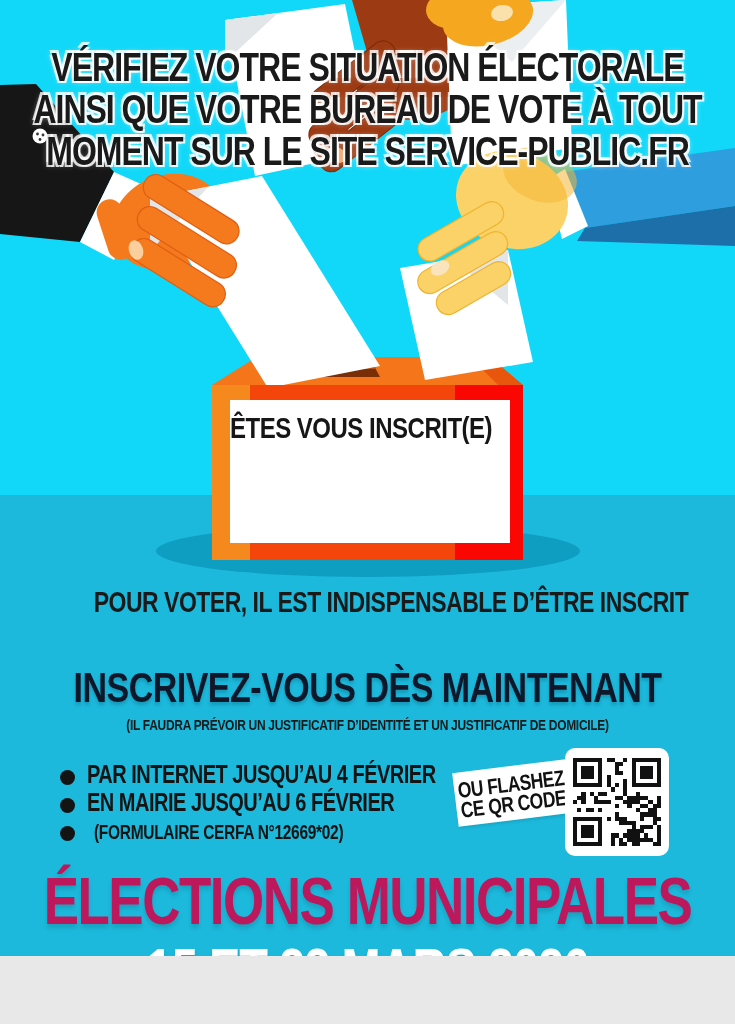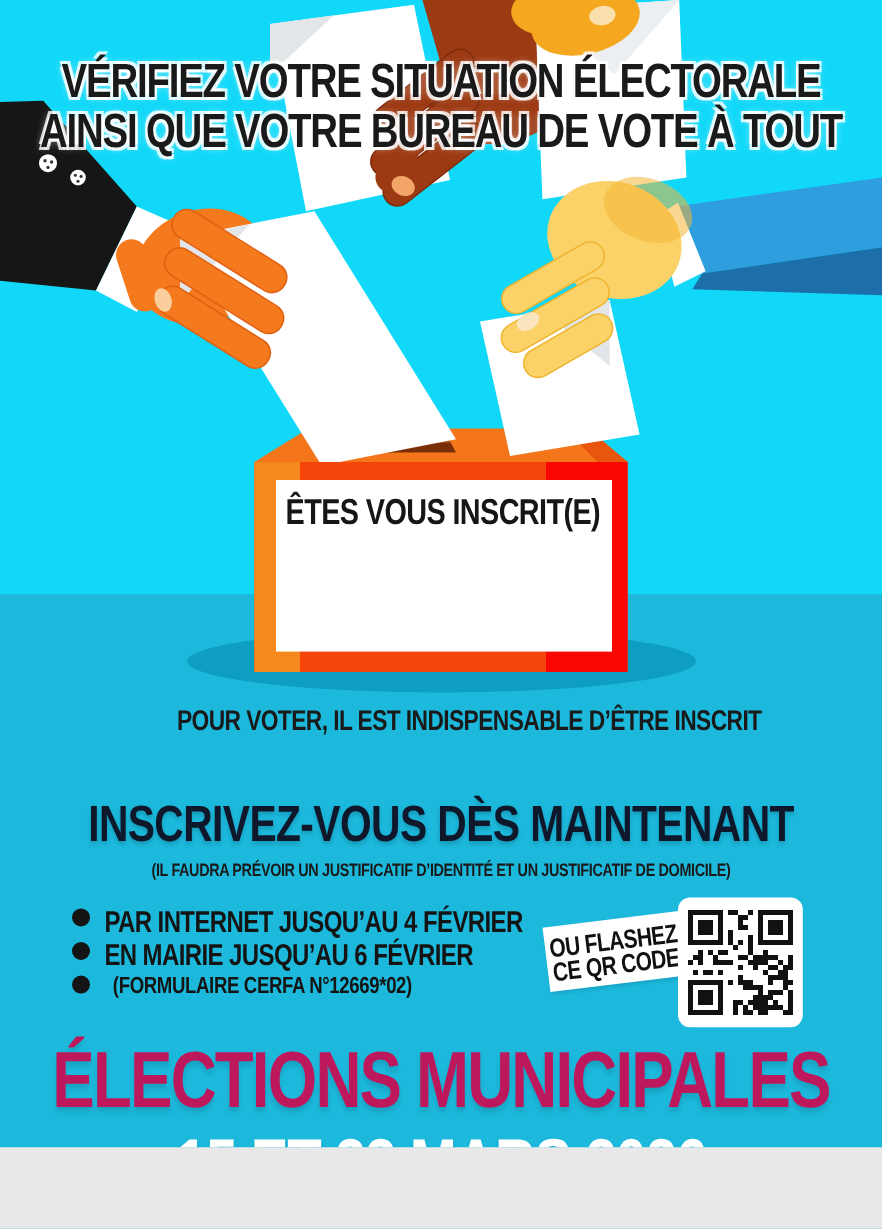--- a/index.html
+++ b/index.html
@@ -10,34 +10,34 @@
   }
   .art{position:absolute;inset:0;width:735px;height:1024px;display:block;}
   .txt{position:absolute;left:0;right:0;text-align:center;color:#1a1a1a;}
   .cond{display:inline-block;transform:scaleY(1.25);transform-origin:50% 30%;white-space:nowrap;}
   
   .headline{top:44px;}
   .headline .hl{height:42px;line-height:42px;font-size:32px;letter-spacing:-1px;
     text-shadow:2px 2px 0 rgba(255,255,255,.85),-2px -2px 0 rgba(255,255,255,.8),
       -2px 2px 0 rgba(255,255,255,.8),2px -2px 0 rgba(255,255,255,.8),0 0 6px rgba(255,255,255,.7);}
   
-  .box-label{position:absolute;left:230px;top:404px;width:278px;text-align:center;color:#161616;}
+  .box-label{position:absolute;left:230px;top:404px;width:278px;text-align:left;color:#161616;}
   .box-label .bl{height:44px;line-height:44px;font-size:24px;letter-spacing:-0.5px;}
   .box-label .wide{word-spacing:14px;}
   
   .requirement{top:582px;}
-  .requirement .rq{height:36px;line-height:36px;font-size:19px;letter-spacing:-0.5px;margin-left:47px;}
+  .requirement .rq{height:36px;line-height:36px;font-size:23px;letter-spacing:-0.5px;margin-left:47px;}
   
   .cta{top:662px;height:46px;line-height:46px;font-size:34px;letter-spacing:-0.5px;color:#0f172a;
     text-shadow:0 2px 3px rgba(0,60,80,.25);}
   
   .note{top:712px;height:24px;line-height:24px;font-size:12px;letter-spacing:-0.3px;text-align:center;}
   
   .options{position:absolute;left:60px;top:757px;margin:0;padding:0;list-style:none;}
-  .options li{display:flex;align-items:flex-start;height:28px;color:#141414;}
+  .options li{display:flex;align-items:flex-end;height:28px;color:#141414;}
   .options .dot{width:15px;height:15px;border-radius:50%;background:#141414;margin-right:12px;flex:0 0 auto;}
   .options .olabel{font-size:20px;letter-spacing:-0.5px;}
   .options .odetail{font-size:15.5px;letter-spacing:-0.3px;margin-left:7px;}
   
   .bubble{position:absolute;left:455px;top:766px;width:110px;padding:7px 2px;background:#ffffff;
     transform:rotate(-7deg);text-align:center;color:#111;font-size:17.5px;line-height:20px;
     letter-spacing:-0.5px;box-shadow:1px 2px 3px rgba(0,50,70,.15);}
   .bubble .ptr{position:absolute;right:-15px;top:28px;width:0;height:0;
     border-top:8px solid transparent;border-bottom:13px solid transparent;border-left:17px solid #ffffff;
     transform:rotate(8deg);}
@@ -141,20 +141,21 @@
       <rect x="212" y="385" width="311" height="175" fill="#F4460B"></rect>
       <rect x="455" y="385" width="68" height="175" fill="#FB0703"></rect>
       <rect x="212" y="385" width="38" height="175" fill="#F6891E"></rect>
       <rect x="230" y="400" width="280" height="143" fill="#ffffff"></rect>
     </g>
   </svg>
 
   <div class="txt headline">
     <div class="hl"><span class="cond">VÉRIFIEZ VOTRE SITUATION ÉLECTORALE</span></div>
     <div class="hl"><span class="cond">AINSI QUE VOTRE BUREAU DE VOTE À TOUT</span></div>
+    <div class="hl"><span class="cond">MOMENT SUR LE SITE SERVICE-PUBLIC.FR</span></div>
   </div>
 
   <div class="box-label">
     <div class="bl"><span class="cond">ÊTES VOUS INSCRIT(E)</span></div>
   </div>
 
   <div class="txt requirement">
     <div class="rq"><span class="cond">POUR VOTER, IL EST INDISPENSABLE D’ÊTRE INSCRIT</span></div>
   </div>
 

